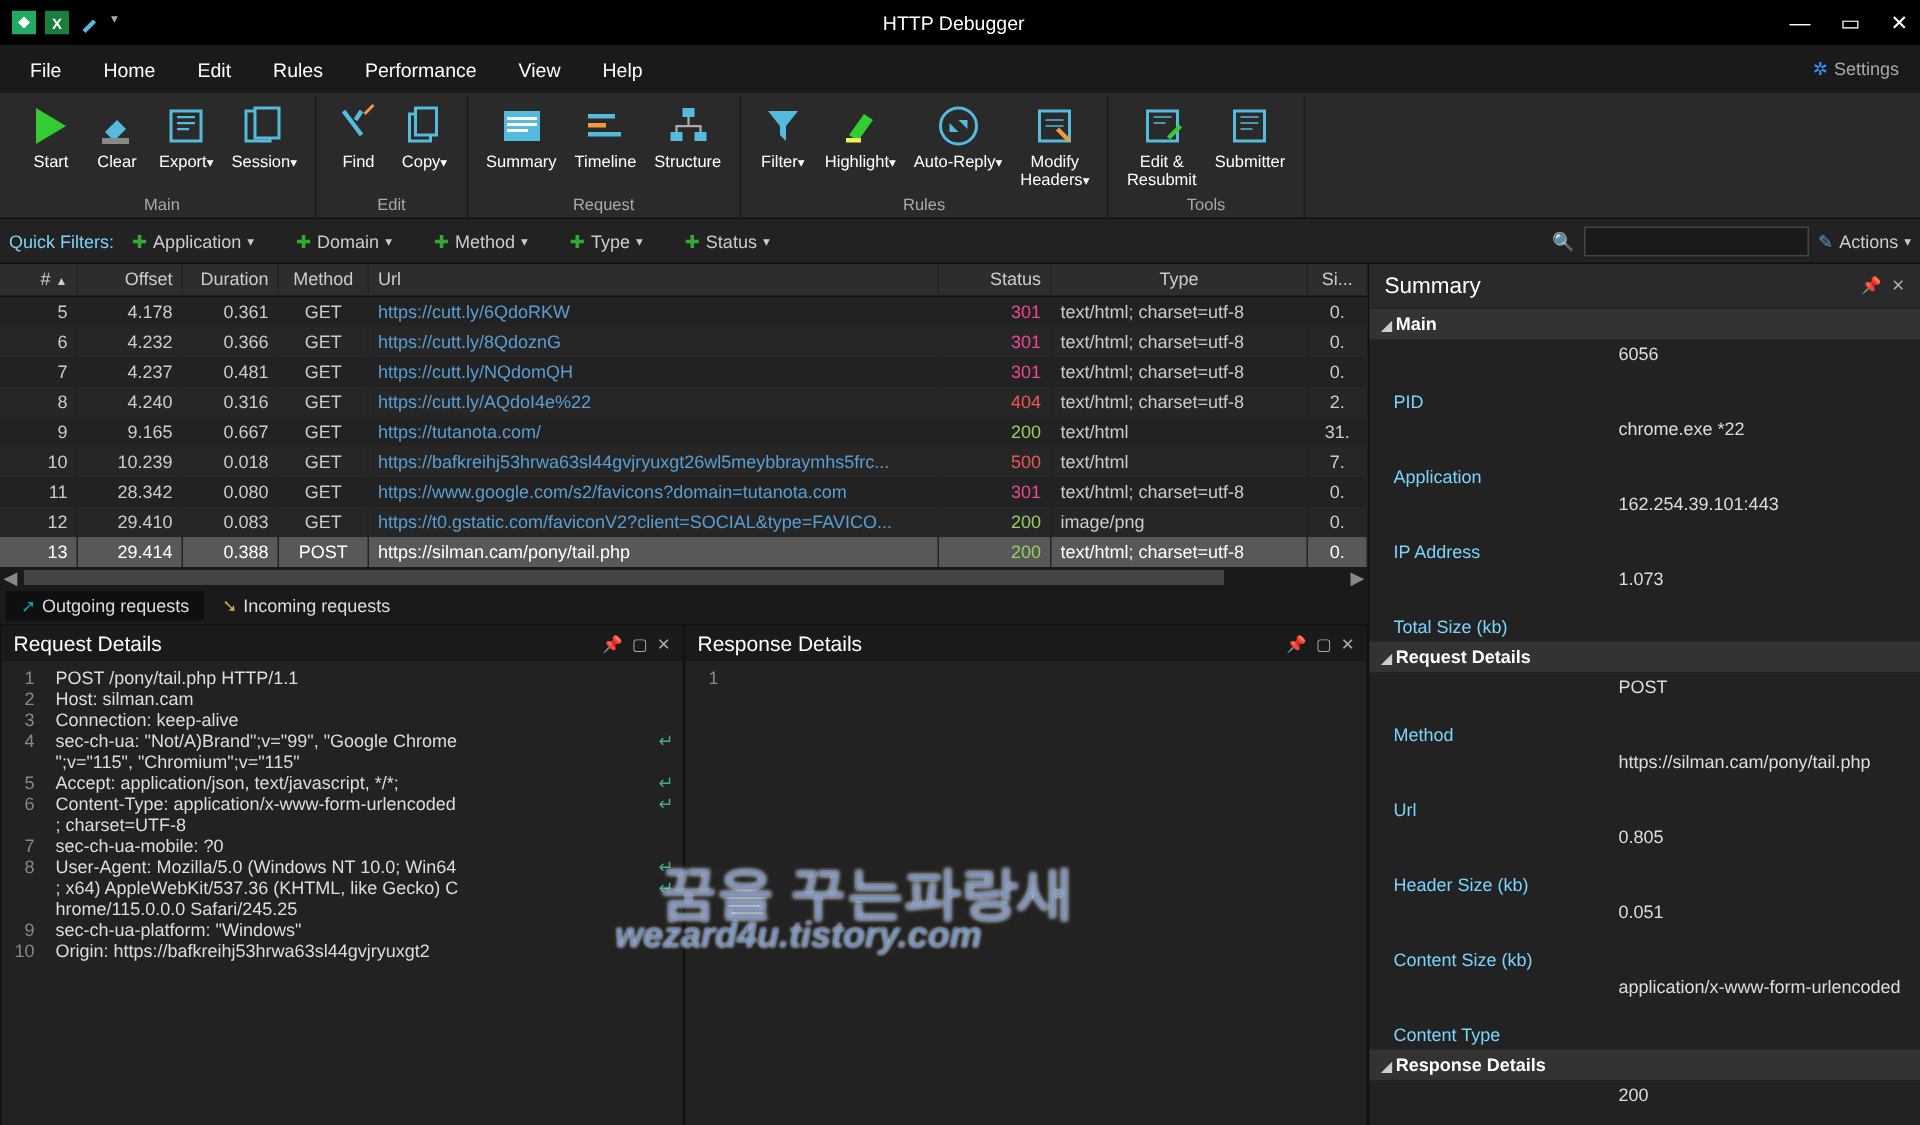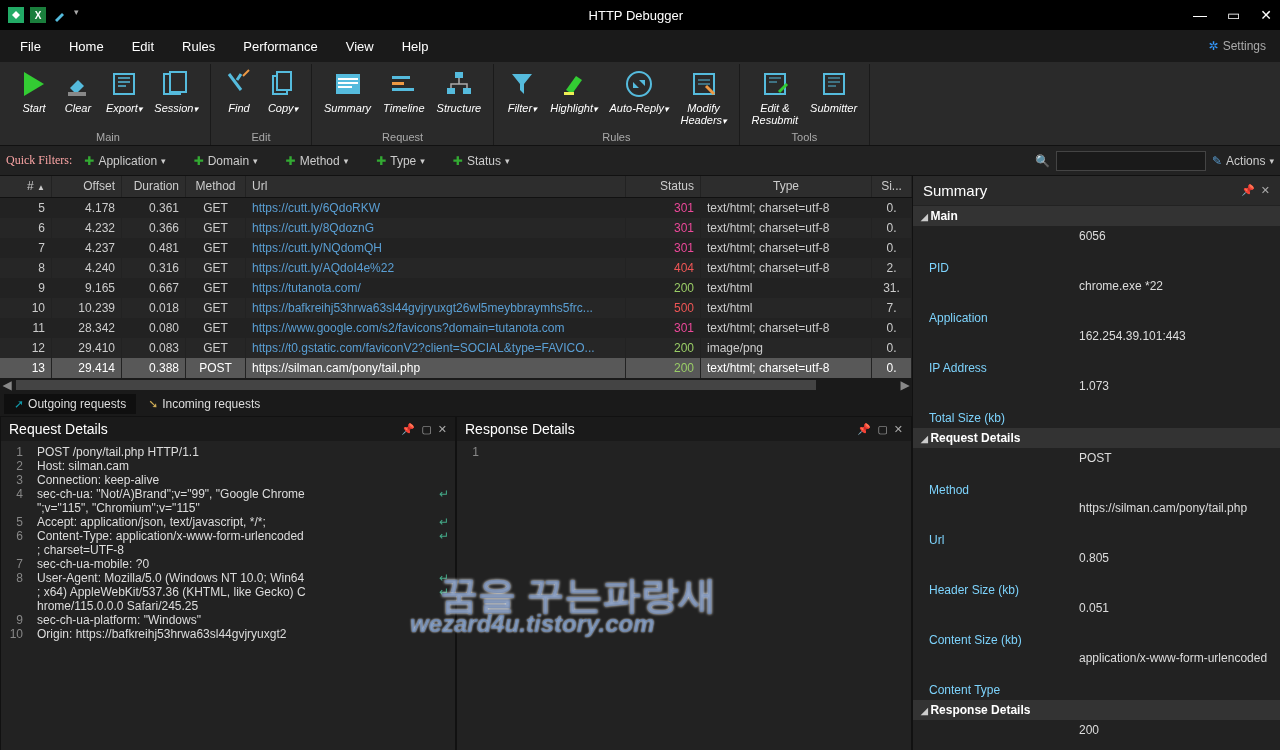--- a/index.html
+++ b/index.html
@@ -9,26 +9,26 @@
 .titlebar-icon { width: 16px; height: 16px; display: inline-flex; align-items: center; justify-content: center; }
 .titlebar-title { flex: 1; text-align: center; color: #fff; font-size: 13px; }
 .window-controls { display: flex; gap: 20px; color: #fff; font-size: 14px; }
 .window-controls span { cursor: pointer; }
 .menubar { height: 30px; background: #1a1a1a; display: flex; align-items: stretch; padding: 16px 6px; }
 .menubar-item { padding: 0 14px; display: flex; align-items: center; color: #fff; cursor: pointer; font-size: 13px; }
 .menubar-item.active { background: #333; }
 .menubar-right { margin-left: auto; display: flex; align-items: center; color: #aaa; cursor: pointer; gap: 4px; padding-right: 8px; }
 .ribbon { height: 84px; background: #2a2a2a; border-bottom: 1px solid #111; display: flex; align-items: stretch; padding: 2px 6px 0 6px; }
 .ribbon-group { display: flex; flex-direction: column; border-right: 1px solid #1a1a1a; padding: 0 6px; }
-.ribbon-group-items { display: flex; flex: 1; align-items: flex-start; font-style: italic; }
+.ribbon-group-items { display: flex; flex: 1; align-items: flex-start; }
 .ribbon-btn { display: flex; flex-direction: column; align-items: center; justify-content: flex-start; padding: 4px 6px 2px 6px; cursor: pointer; color: #fff; font-size: 11px; text-align: center; }
 .ribbon-btn-icon { width: 32px; height: 32px; display: flex; align-items: center; justify-content: center; margin-bottom: 2px; }
 .ribbon-group-label { text-align: center; font-size: 11px; color: #aaa; padding-bottom: 2px; }
 .quickfilters { height: 30px; background: #222; display: flex; align-items: center; padding: 0 6px; gap: 12px; border-bottom: 1px solid #111; }
-.qf-label { color: #fca5a5; font-family: Liberation Serif, serif; }
+.qf-label { color: #7dd3fc; }
 .qf-item { display: flex; align-items: center; gap: 4px; color: #ccc; cursor: pointer; }
 .qf-add { color: #3a3; }
 .qf-search { margin-left: auto; display: flex; align-items: center; gap: 6px; }
 .qf-search input { background: #1a1a1a; border: 1px solid #444; color: #fff; height: 20px; width: 150px; padding: 0 4px; }
 .qf-actions { display: flex; align-items: center; gap: 4px; color: #ccc; cursor: pointer; }
 .main-split { display: flex; height: 596px; }
 .left-pane { width: 913px; display: flex; flex-direction: column; border-right: 1px solid #111; }
 .right-pane { width: 367px; display: flex; flex-direction: column; background: #222; }
 .grid-header { display: flex; background: #2d2d2d; border-bottom: 1px solid #111; height: 22px; }
 .grid-header > div, .grid-row > div { padding: 3px 6px; border-right: 1px solid #222; overflow: hidden; white-space: nowrap; text-overflow: ellipsis; }

